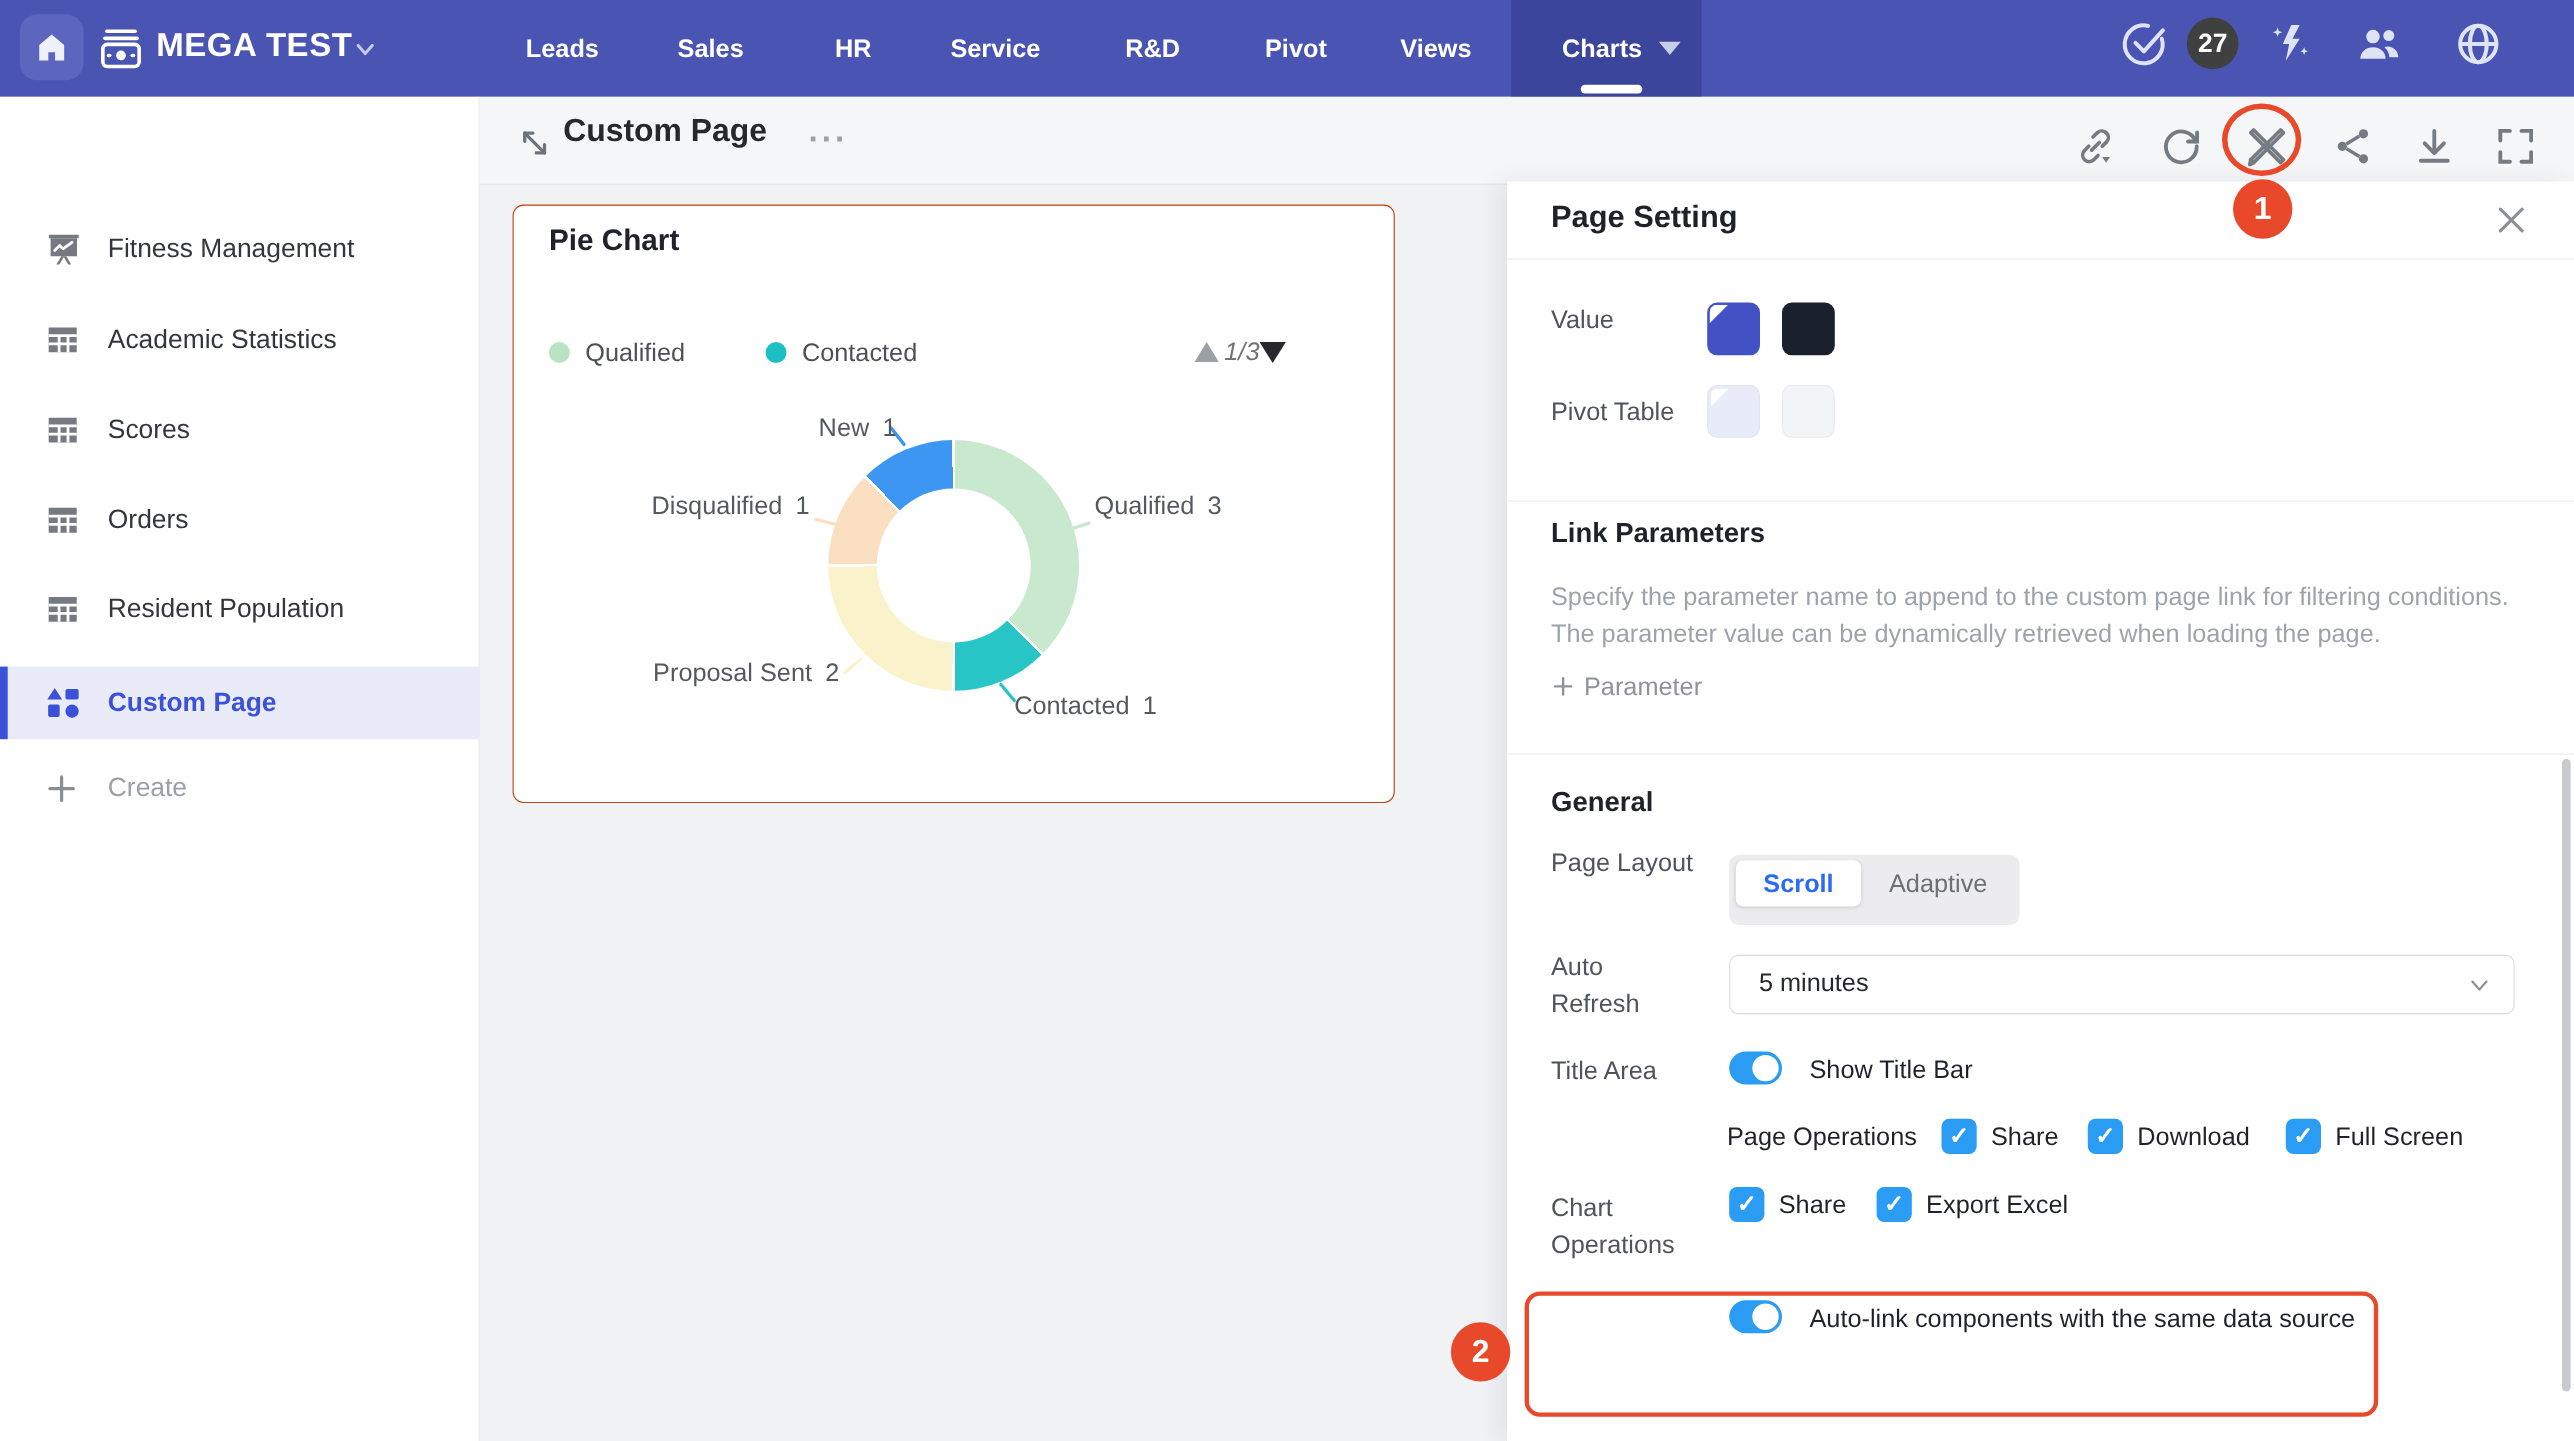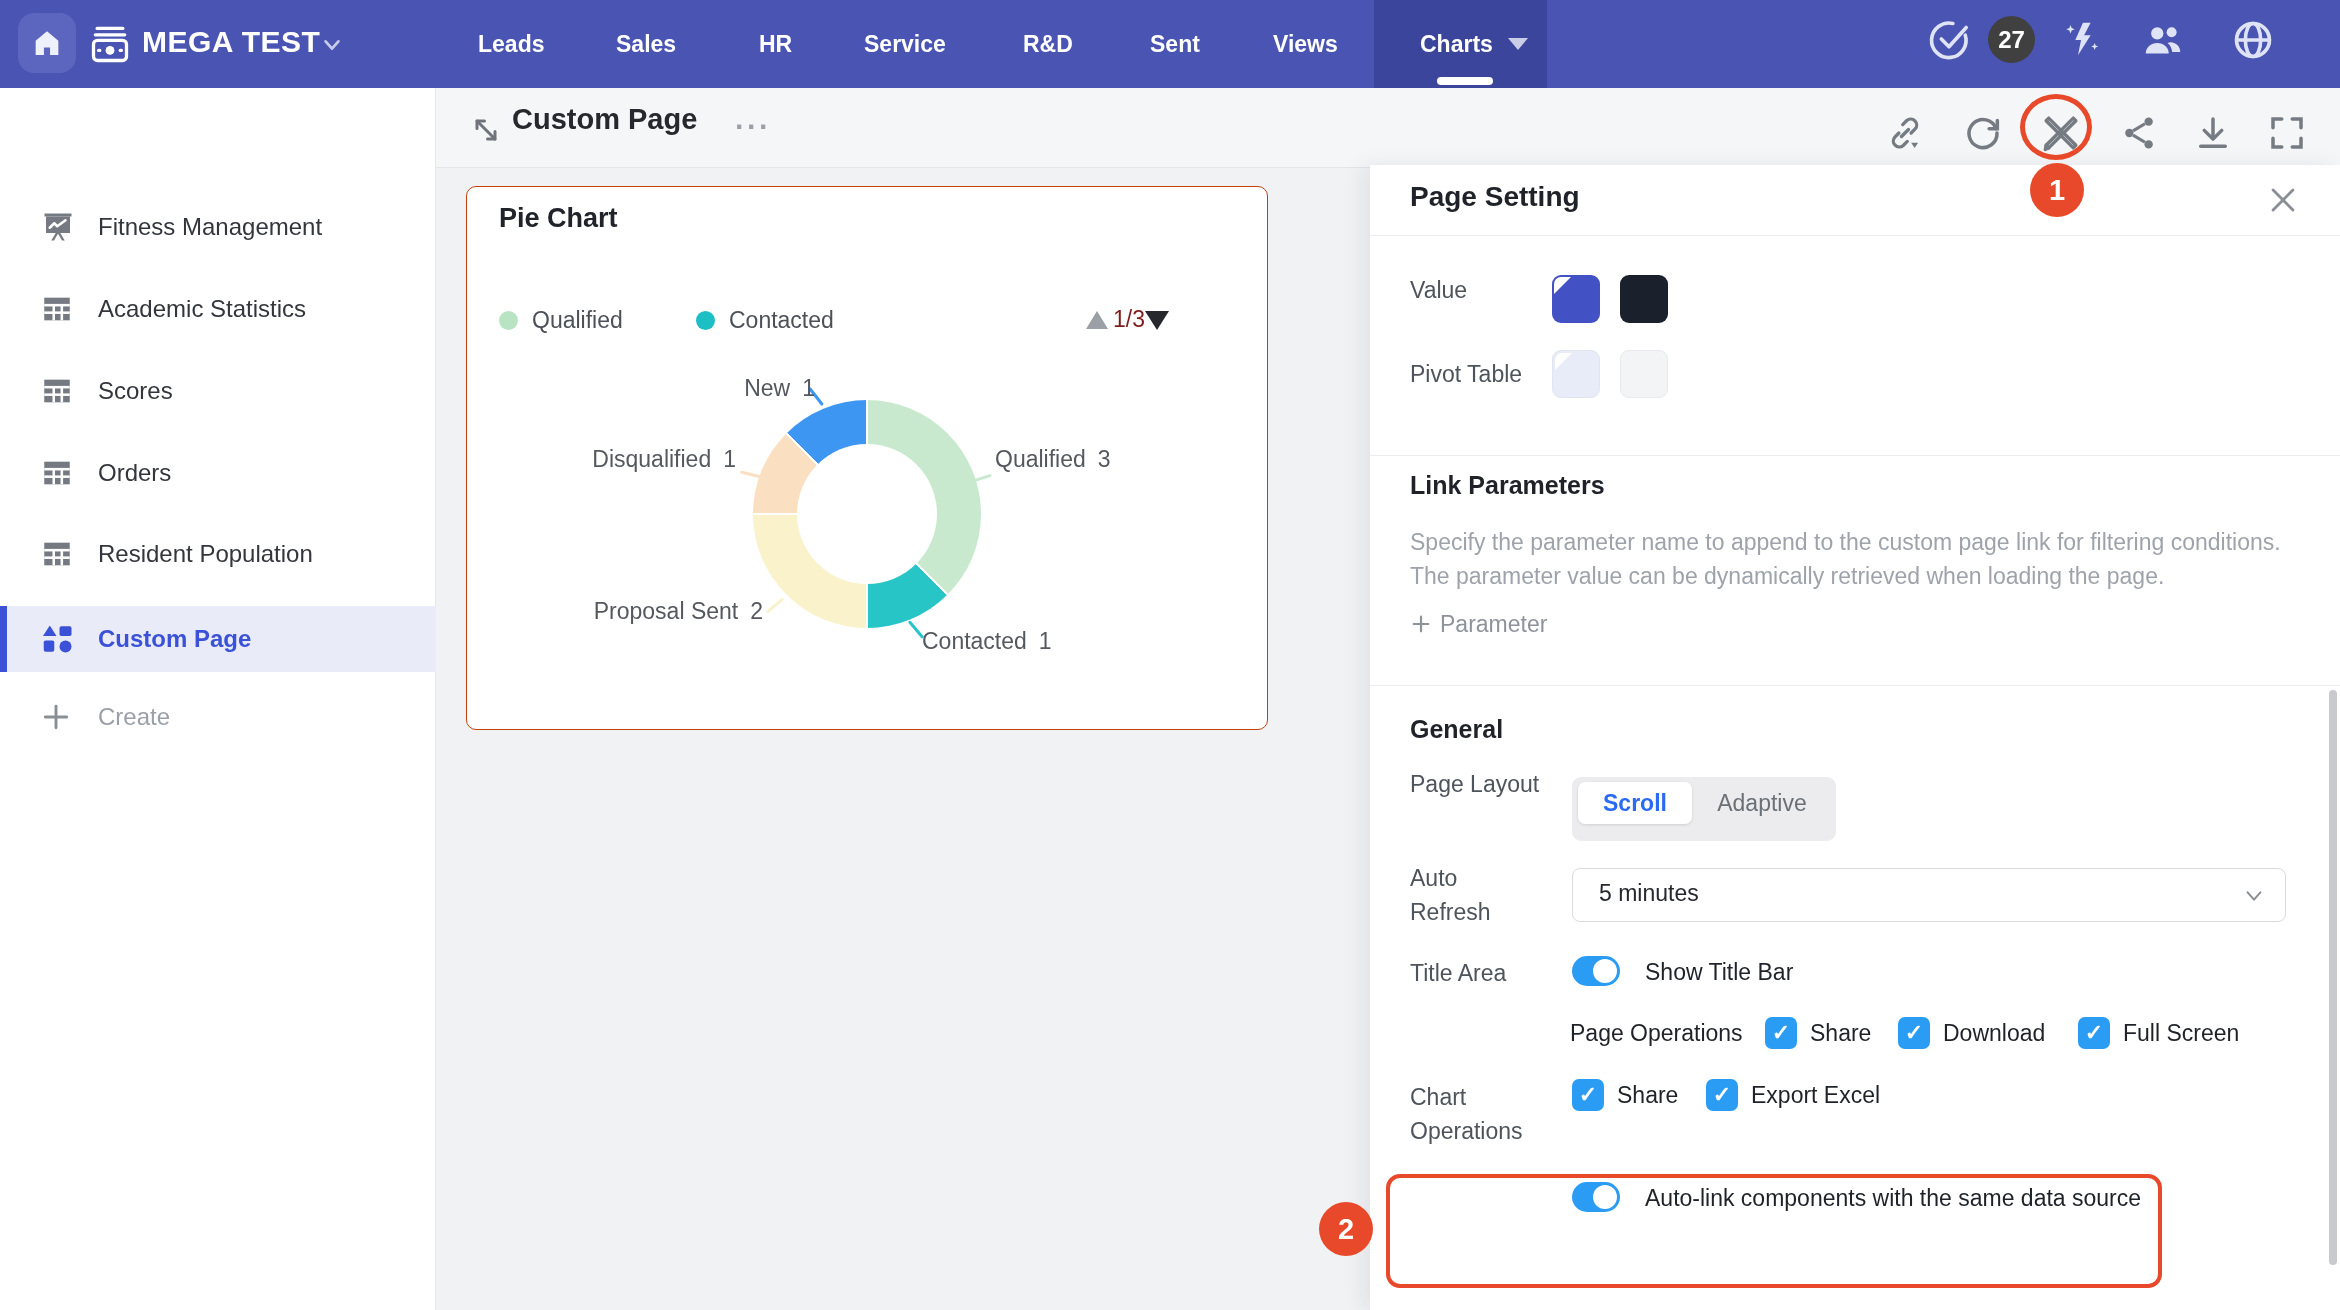--- a/index.html
+++ b/index.html
@@ -32,21 +32,21 @@
   .page-title{left:512px;top:103px;font-size:29px;font-weight:700;color:#26282e;}
   .expand-ic{left:468px;top:112px;color:#6f747c;}
   .more-ic{left:735px;top:110px;color:#9ba0a8;font-size:30px;font-weight:700;letter-spacing:2px;}
   .tool-ic{top:112px;color:#757b83;}
   
   .card{left:466px;top:186px;width:802px;height:544px;background:#fff;border:1px solid #c2410c;border-radius:10px;}
   .card-title{left:32px;top:16px;font-size:27px;font-weight:700;color:#202329;}
   .legend-dot{width:19px;height:19px;border-radius:50%;top:124px;}
   .legend-label{top:120px;font-size:23px;color:#4c5057;}
   .pg-tri-up{left:619px;top:124px;width:0;height:0;border-left:11px solid transparent;border-right:11px solid transparent;border-bottom:18px solid #9b9fa6;}
-  .pg-count{left:646px;top:119px;font-size:23px;color:#7f1d1d;}
+  .pg-count{left:646px;top:119px;font-size:23px;color:#737373;font-style:italic;}
   .pg-tri-down{left:678px;top:124px;width:0;height:0;border-left:12px solid transparent;border-right:12px solid transparent;border-top:19px solid #26282d;}
   .donut{left:286px;top:213px;width:228px;height:228px;border-radius:50%;}
   .donut-hole{left:330px;top:257px;width:140px;height:140px;border-radius:50%;background:#fff;}
   .slice-label{font-size:23px;color:#55595f;white-space:nowrap;}
   .slice-label .v{margin-left:12px;}
   .tick{height:3px;width:22px;border-radius:2px;}
   
   .panel{left:1370px;top:165px;width:970px;height:1145px;background:#fff;box-shadow:-8px 0 20px rgba(31,35,41,.07);}
   .panel-title{left:40px;top:16px;font-size:28px;font-weight:700;color:#1f2329;}
   .close-ic{left:896px;top:18px;color:#8a8f96;}
@@ -104,21 +104,21 @@
     </div>
 
     <div class="abs nav-active-bg"></div>
     <div class="abs nav-underline"></div>
 
     <div class="abs nav-item" style="left:478px;">Leads</div>
     <div class="abs nav-item" style="left:616px;">Sales</div>
     <div class="abs nav-item" style="left:759px;">HR</div>
     <div class="abs nav-item" style="left:864px;">Service</div>
     <div class="abs nav-item" style="left:1023px;">R&amp;D</div>
-    <div class="abs nav-item" style="left:1150px;">Sent</div>
+    <div class="abs nav-item" style="left:1150px;">Pivot</div>
     <div class="abs nav-item" style="left:1273px;">Views</div>
     <div class="abs nav-item" style="left:1420px;">Charts</div>
     <div class="abs nav-caret" style="left:1508px;top:38px;"></div>
 
     <div class="abs nav-ic" style="left:1926px;top:17px;">
       <svg width="46" height="46" viewBox="0 0 24 24" fill="none" stroke="currentColor" stroke-width="1.9" stroke-linecap="round" stroke-linejoin="round">
           <path d="M20.5 9.5A9 9 0 1 1 14 3.4"></path>
           <polyline points="8,11.5 12,15.5 21,5.5"></polyline>
         </svg>
     </div>

